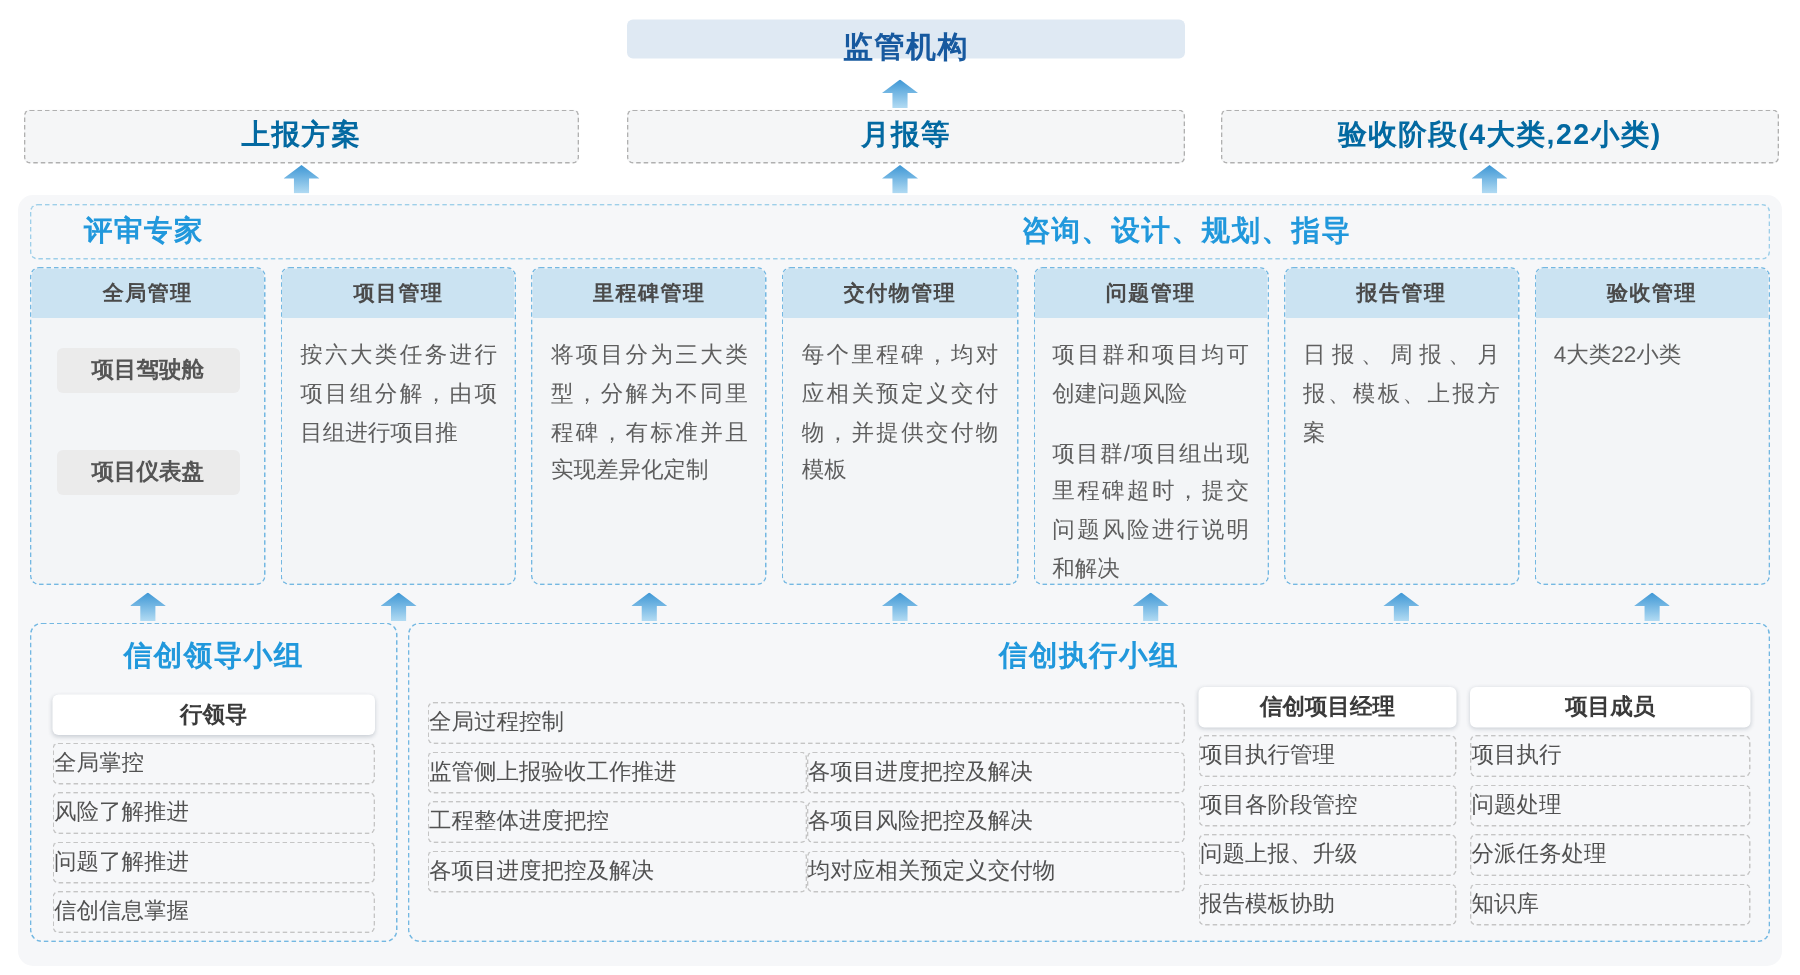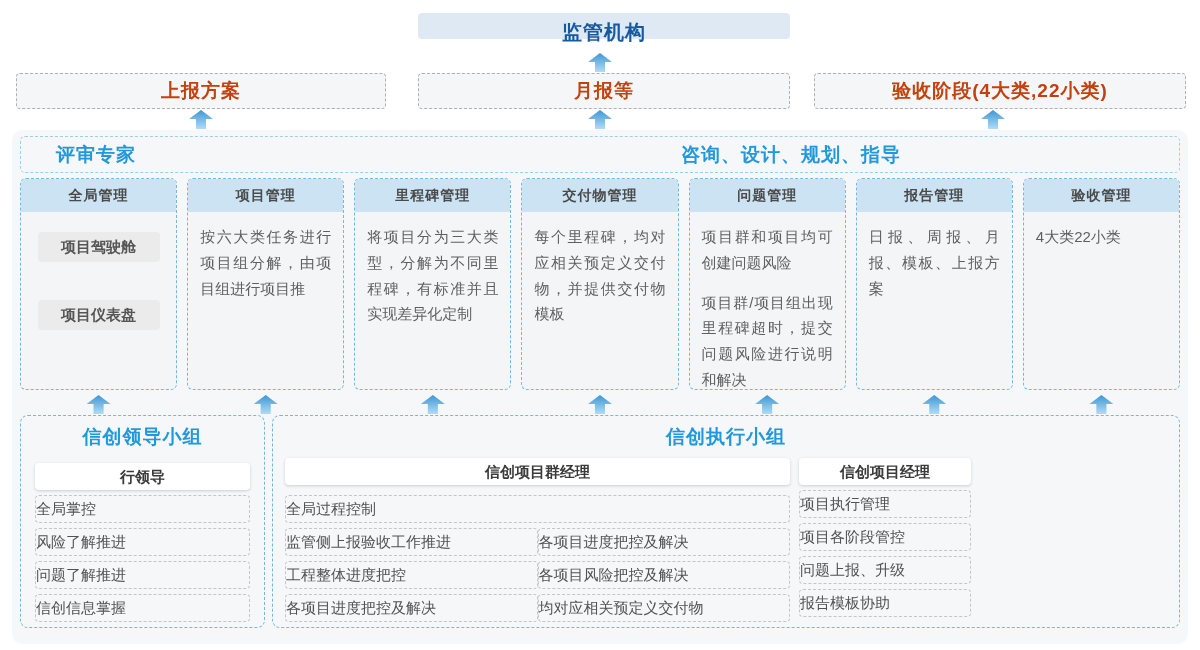--- a/index.html
+++ b/index.html
@@ -9,21 +9,21 @@
 
   
   .regulator {
     position:absolute; left:418px; top:13px; width:372px; height:26px;
     background:#dfe9f3; border-radius:4px; text-align:center; line-height:39px;
     font-size:20px; font-weight:bold; color:#17599f; letter-spacing:1px;
   }
   .report-box {
     position:absolute; top:73px; height:36px; background:#f5f6f7;
     border:1px dashed #b0b0b0; border-radius:4px; text-align:center;
-    line-height:34px; font-size:19px; font-weight:bold; color:#c2410c; letter-spacing:1px;
+    line-height:34px; font-size:19px; font-weight:bold; color:#0369a1; letter-spacing:1px;
   }
   .rb1 { left:16px;  width:370px; }
   .rb2 { left:418px; width:372px; }
   .rb3 { left:814px; width:372px; }
 
   
   .arrow-up {
     width:24px; height:19px;
     background:linear-gradient(to top,#b2dbf3,#3e97d5);
     clip-path:polygon(50% 0,100% 47%,71% 47%,71% 100%,29% 100%,29% 47%,0 47%);
@@ -241,21 +241,20 @@
           <div class="ditem">信创信息掌握</div>
         </div>
       </div>
 
       <div class="group-box exec-box">
         <div class="group-title">信创执行小组</div>
 
         <div class="exec-content">
 
           <div class="sub-col sub-pgm">
-            <div class="white-head">信创项目群经理</div>
             <div class="ditem full-item">全局过程控制</div>
             <div class="two-cols">
               <div class="half">
                 <div class="ditem">监管侧上报验收工作推进</div>
                 <div class="ditem">工程整体进度把控</div>
                 <div class="ditem">各项目进度把控及解决</div>
               </div>
               <div class="half">
                 <div class="ditem">各项目进度把控及解决</div>
                 <div class="ditem">各项目风险把控及解决</div>
@@ -265,19 +264,26 @@
           </div>
 
           <div class="sub-col sub-pm">
             <div class="white-head">信创项目经理</div>
             <div class="ditem">项目执行管理</div>
             <div class="ditem">项目各阶段管控</div>
             <div class="ditem">问题上报、升级</div>
             <div class="ditem">报告模板协助</div>
           </div>
 
+          <div class="sub-col sub-mem">
+            <div class="white-head">项目成员</div>
+            <div class="ditem">项目执行</div>
+            <div class="ditem">问题处理</div>
+            <div class="ditem">分派任务处理</div>
+            <div class="ditem">知识库</div>
+          </div>
 
         </div>
       </div>
 
     </div>
   </div>
 </div>
 
 </body></html>

